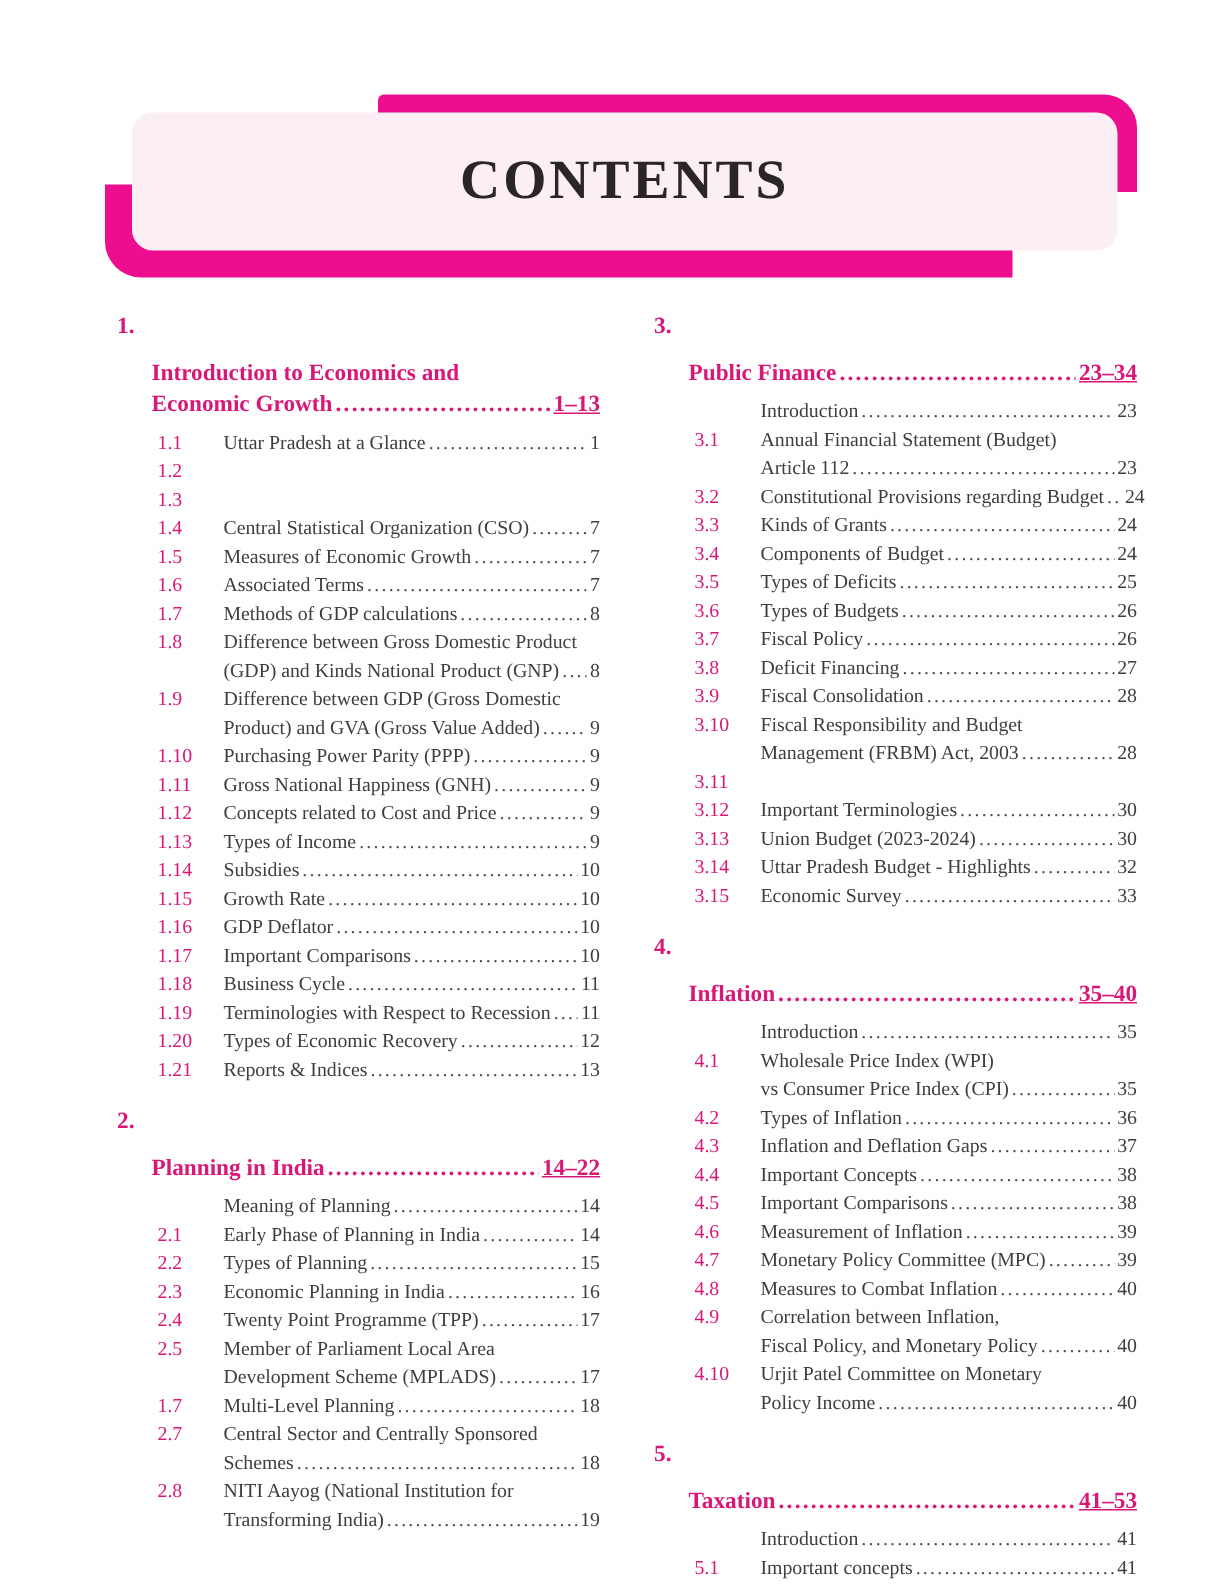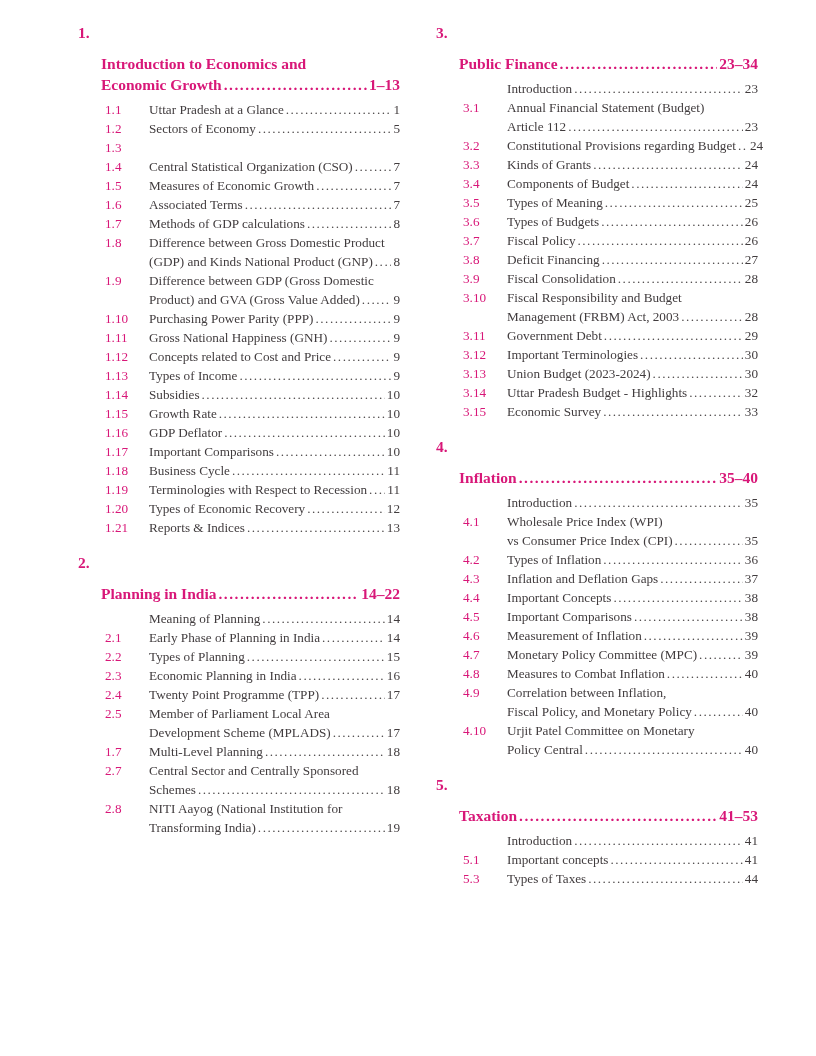--- a/index.html
+++ b/index.html
@@ -45,26 +45,33 @@
   .lastline{ display:flex; align-items:baseline; }
   .lastline .txt{ flex:none; }
   .leader{ flex:1 1 auto; overflow:hidden; white-space:nowrap;
            min-width:10px; margin:0 2px; color:var(--dots); }
   .leader::after{
     content:"................................................................................................................................................";
     letter-spacing:1.5px;
   }
   .sec-heading .leader{ color:var(--pink); }
   .pg,.pages{ flex:none; white-space:nowrap; }
-  .pages{ color:var(--pink); }
+  .pages{ color:var(--pink);text-decoration:underline; }
 </style>
 </head>
 <body>
 
 <div class="page">
+  <div class="hdr">
+    <div class="deco-tr"></div>
+    <div class="deco-bl"></div>
+    <div class="hdr-card">
+      <h1>CONTENTS</h1>
+    </div>
+  </div>
   <div class="toc-columns" id="toc-columns">
       <div class="toc-col">
   <section class="toc-section">
     <div class="sec-heading">
       <span class="sec-num">1.</span>
       <span class="sec-body">
               <span class="pre-line">Introduction to Economics and</span>
               <span class="lastline">
                 <span class="txt">Economic Growth</span>
                 <span class="leader"></span>
@@ -79,27 +86,20 @@
                 <span class="lastline">
                   <span class="txt">Uttar Pradesh at a Glance</span>
                   <span class="leader"></span>
                   <span class="pg">1</span>
                 </span>
               </span>
   </div>
 
   <div class="toc-item">
     <span class="item-num">1.2</span>
-    <span class="item-body">
-                <span class="lastline">
-                  <span class="txt">Sectors of Economy</span>
-                  <span class="leader"></span>
-                  <span class="pg">5</span>
-                </span>
-              </span>
   </div>
 
   <div class="toc-item">
     <span class="item-num">1.3</span>
   </div>
 
   <div class="toc-item">
     <span class="item-num">1.4</span>
     <span class="item-body">
                 <span class="lastline">
@@ -483,21 +483,21 @@
                   <span class="leader"></span>
                   <span class="pg">24</span>
                 </span>
               </span>
   </div>
 
   <div class="toc-item">
     <span class="item-num">3.5</span>
     <span class="item-body">
                 <span class="lastline">
-                  <span class="txt">Types of Meaning</span>
+                  <span class="txt">Types of Deficits</span>
                   <span class="leader"></span>
                   <span class="pg">25</span>
                 </span>
               </span>
   </div>
 
   <div class="toc-item">
     <span class="item-num">3.6</span>
     <span class="item-body">
                 <span class="lastline">
@@ -548,27 +548,20 @@
                 <span class="lastline">
                   <span class="txt">Management (FRBM) Act, 2003</span>
                   <span class="leader"></span>
                   <span class="pg">28</span>
                 </span>
               </span>
   </div>
 
   <div class="toc-item">
     <span class="item-num">3.11</span>
-    <span class="item-body">
-                <span class="lastline">
-                  <span class="txt">Government Debt</span>
-                  <span class="leader"></span>
-                  <span class="pg">29</span>
-                </span>
-              </span>
   </div>
 
   <div class="toc-item">
     <span class="item-num">3.12</span>
     <span class="item-body">
                 <span class="lastline">
                   <span class="txt">Important Terminologies</span>
                   <span class="leader"></span>
                   <span class="pg">30</span>
                 </span>
@@ -732,21 +725,21 @@
                   <span class="pg">40</span>
                 </span>
               </span>
   </div>
 
   <div class="toc-item">
     <span class="item-num">4.10</span>
     <span class="item-body">
                 <span class="pre-line">Urjit Patel Committee on Monetary</span>
                 <span class="lastline">
-                  <span class="txt">Policy Central</span>
+                  <span class="txt">Policy Income</span>
                   <span class="leader"></span>
                   <span class="pg">40</span>
                 </span>
               </span>
   </div>
 </div>
   </section>
 
   <section class="toc-section">
     <div class="sec-heading">

